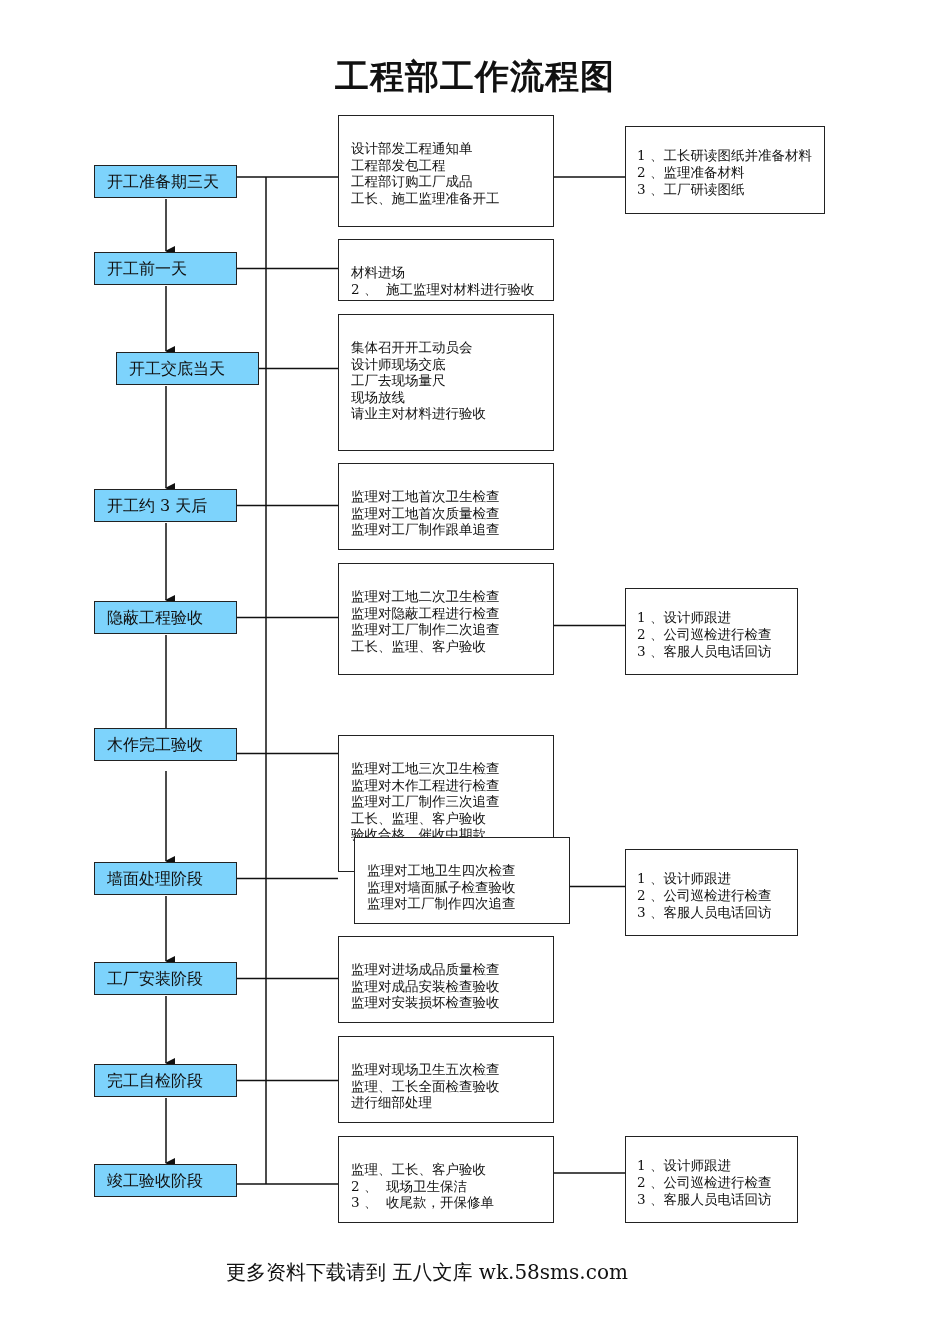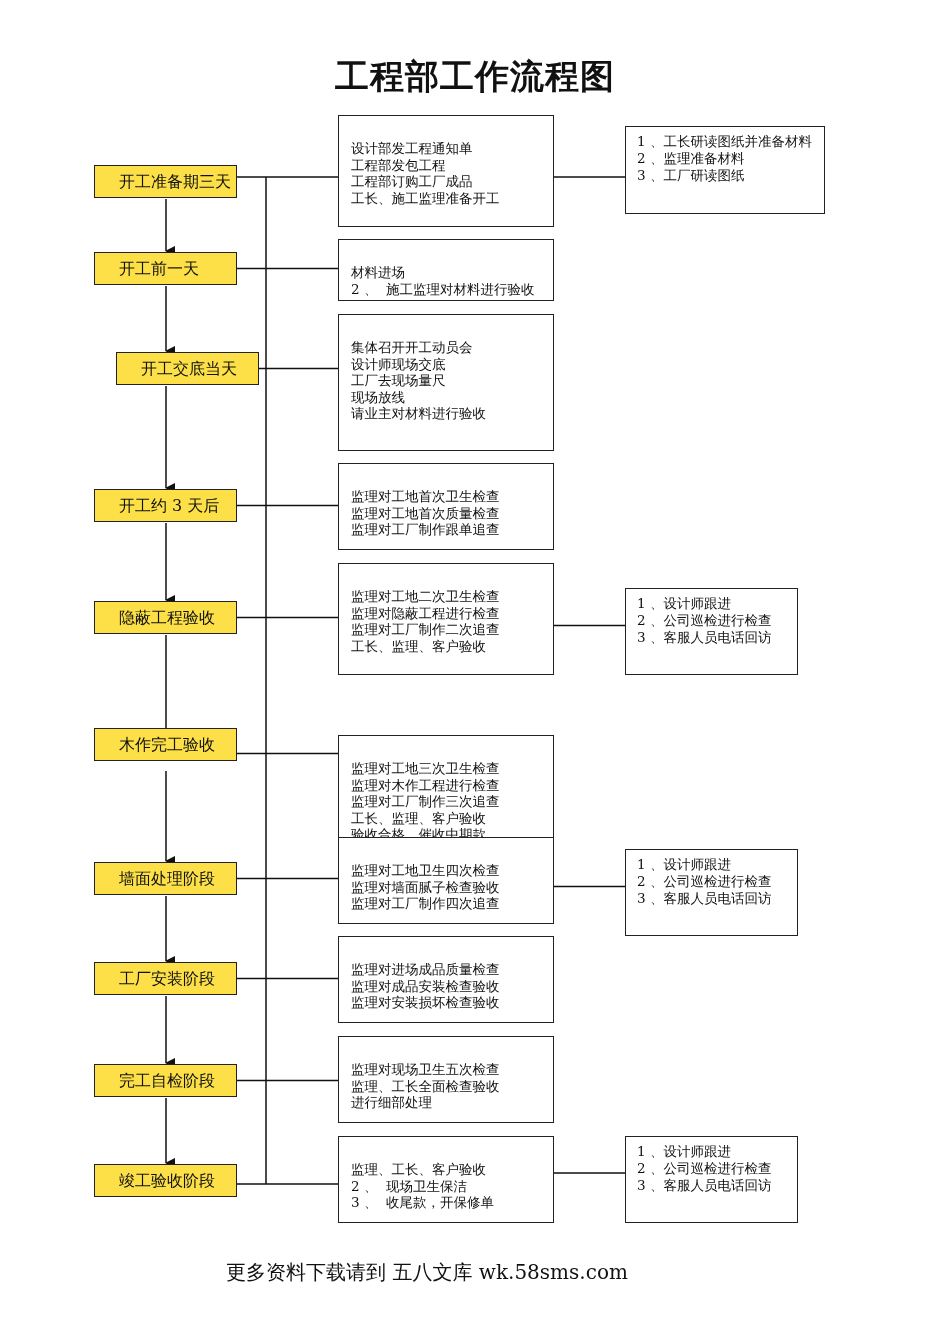--- a/index.html
+++ b/index.html
@@ -2,28 +2,28 @@
 <html><head>
 <meta charset="utf-8">
 <style>
   html, body { margin: 0; padding: 0; background: #ffffff; }
   body { width: 950px; height: 1344px; position: relative; overflow: hidden;
          font-family: "DejaVu Serif", "Liberation Serif", serif; color: #111; }
   .title { position: absolute; left: 0; width: 950px; top: 54px; text-align: center;
            font-size: 34px; font-weight: bold; letter-spacing: 1px;
            font-family: "DejaVu Sans", "Liberation Sans", sans-serif; }
   .stage { position: absolute; left: 94px; width: 143px; height: 33px;
-           border: 1.5px solid #222; box-sizing: border-box; background: #fde047;
-           font-size: 16px; line-height: 31px; padding-left: 24px; white-space: nowrap; }
+           border: 1.5px solid #222; box-sizing: border-box; background: #7dd3fc;
+           font-size: 16px; line-height: 31px; padding-left: 12px; white-space: nowrap; }
   .detail { position: absolute; left: 338px; width: 216px;
             border: 1.5px solid #222; box-sizing: border-box; background: #fff;
             font-size: 13.5px; line-height: 16.5px; padding: 24px 0 0 12px; }
   .note { position: absolute; left: 625px;
           border: 1.5px solid #222; box-sizing: border-box; background: #fff;
-          font-size: 13.5px; line-height: 17px; padding: 6px 8px 0 11px; }
+          font-size: 13.5px; line-height: 17px; padding: 20px 8px 0 11px; }
   .line { display: block; white-space: pre-wrap; }
   svg.wires { position: absolute; left: 0; top: 0; }
   .footer { position: absolute; left: 0; width: 854px; top: 1259px; text-align: center;
             font-size: 20px; }
 </style>
 </head>
 <body>
 
 <div class="title">工程部工作流程图</div>
 
@@ -107,21 +107,21 @@
     </div>
     <div class="stage" style="top: 728px;">木作完工验收</div>
     <div class="detail" style="top: 687px; height: 137px; margin-top: 48px;">
       <span class="line">监理对工地三次卫生检查</span>
       <span class="line">监理对木作工程进行检查</span>
       <span class="line">监理对工厂制作三次追查</span>
       <span class="line">工长、监理、客户验收</span>
       <span class="line">验收合格，催收中期款</span>
     </div>
     <div class="stage" style="top: 862px;">墙面处理阶段</div>
-    <div class="detail" style="top: 837px; height: 87px;">
+    <div class="detail" style="top: 837px; height: 87px; margin-left: 16px;">
       <span class="line">监理对工地卫生四次检查</span>
       <span class="line">监理对墙面腻子检查验收</span>
       <span class="line">监理对工厂制作四次追查</span>
     </div>
     <div class="note" style="top: 849px; width: 173px; height: 87px;">
       <span class="line">1 、设计师跟进</span>
       <span class="line">2 、公司巡检进行检查</span>
       <span class="line">3 、客服人员电话回访</span>
     </div>
     <div class="stage" style="top: 962px;">工厂安装阶段</div>

